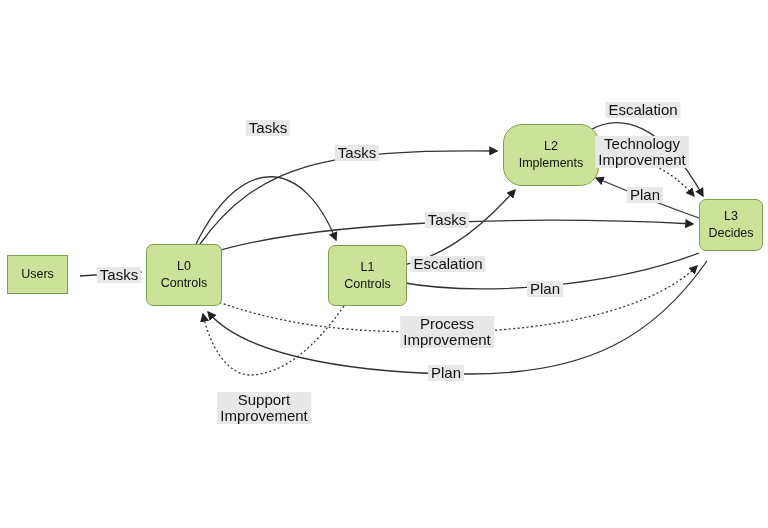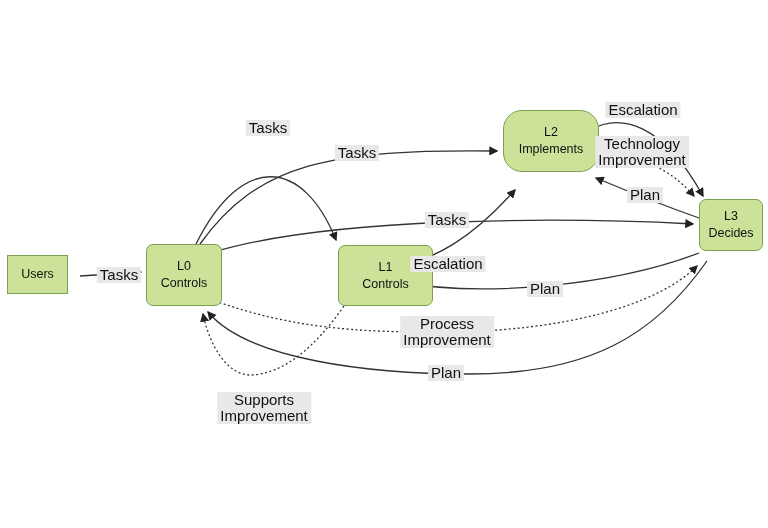--- a/index.html
+++ b/index.html
@@ -46,26 +46,26 @@
 
   <div class="node sharp" style="left:7px;top:255px;width:61px;height:39px;">
     <span>Users</span>
   </div>
 
   <div class="node" style="left:146px;top:244px;width:76px;height:62px;">
     <span>L0</span>
     <span>Controls</span>
   </div>
 
-  <div class="node" style="left:338px;top:245px;width:95px;height:61px;">
+  <div class="node" style="left:328px;top:245px;width:79px;height:61px;">
     <span>L1</span>
     <span>Controls</span>
   </div>
 
-  <div class="node" style="left:503px;top:110px;width:96px;height:62px;border-radius:19px;">
+  <div class="node" style="left:503px;top:124px;width:96px;height:62px;border-radius:19px;">
     <span>L2</span>
     <span>Implements</span>
   </div>
 
   <div class="node" style="left:699px;top:199px;width:64px;height:52px;">
     <span>L3</span>
     <span>Decides</span>
   </div>
 
   <div class="elabel" style="left:119px;top:275px;">
@@ -97,17 +97,17 @@
     <span>Plan</span>
   </div>
   <div class="elabel" style="left:447px;top:332px;">
     <span>Process</span>
     <span>Improvement</span>
   </div>
   <div class="elabel" style="left:446px;top:373px;">
     <span>Plan</span>
   </div>
   <div class="elabel" style="left:264px;top:408px;">
-    <span>Supports</span>
+    <span>Support</span>
     <span>Improvement</span>
   </div>
 
 </div>
 
 </body></html>

